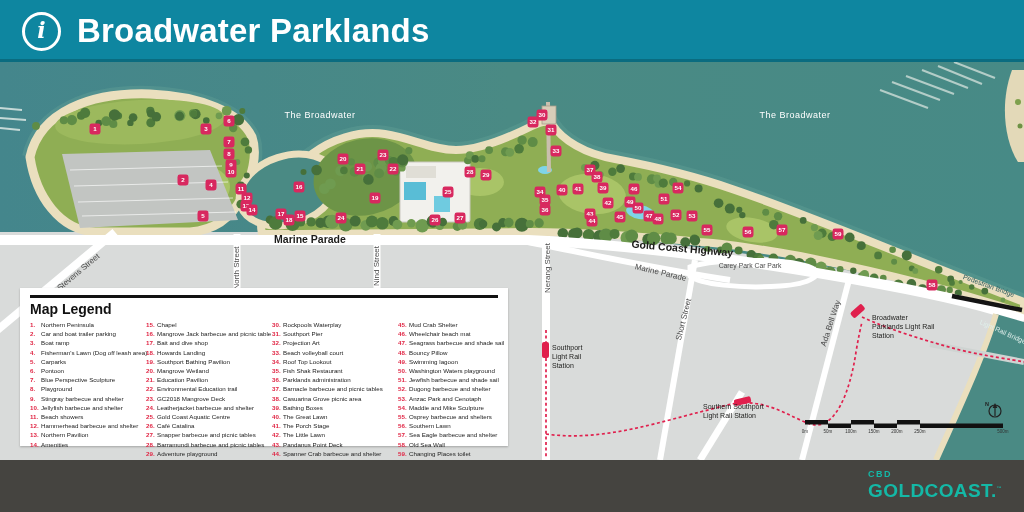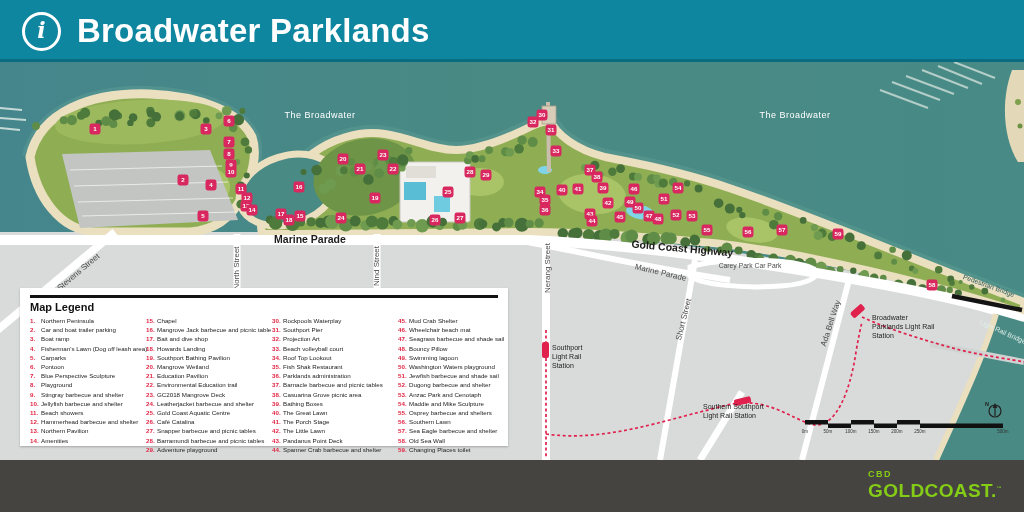--- a/index.html
+++ b/index.html
@@ -12,30 +12,30 @@
   .info-ic{width:33px;height:33px;border:3px solid #fff;border-radius:50%;margin-left:22px;display:flex;align-items:center;justify-content:center;flex:0 0 auto;}
   .info-ic span{color:#fff;font:italic bold 22px "DejaVu Serif",serif;line-height:1;margin-top:-2px;}
   .hdr h1{color:#fff;font-size:33px;font-weight:bold;margin:0 0 0 16px;letter-spacing:.2px;}
 
   
   #map{position:absolute;left:0;top:62px;width:1024px;height:398px;display:block;}
 
   
   .legend{position:absolute;left:20px;top:288px;width:488px;height:158px;background:#fff;padding:5px 10px 4px 10px;box-sizing:border-box;box-shadow:0 1px 2px rgba(0,0,0,.25);}
   .legend .bar{height:3px;background:#121212;margin:2px 0 3px 0;}
-  .legend h2{margin:0 0 3px 0;font-size:11px;color:#111;}
+  .legend h2{margin:0 0 3px 0;font-size:14px;color:#111;}
   .cols{display:flex;}
   .col{flex:0 0 auto;}
   .col1{width:116px}.col2{width:126px}.col3{width:126px}.col4{width:100px}
   .li{font-size:6.2px;line-height:9.2px;color:#222;white-space:nowrap;}
   .li .num{display:inline-block;width:11px;font-weight:bold;color:#E02443;}
 
   
   .ftr{position:absolute;left:0;top:460px;width:1024px;height:52px;background:#454440;}
-  .brand{position:absolute;right:22px;top:9px;color:#84cc16;text-align:left;}
+  .brand{position:absolute;right:22px;top:9px;color:#14b8a6;text-align:left;}
   .brand .top{font-size:9px;font-weight:bold;letter-spacing:1.5px;display:block;line-height:10px;}
   .brand .main{font-size:19px;font-weight:bold;letter-spacing:.4px;line-height:19px;}
   .brand sup{font-size:5px;}
 </style>
 </head>
 <body>
 
 <div class="stage">
 
   <div class="hdr">

